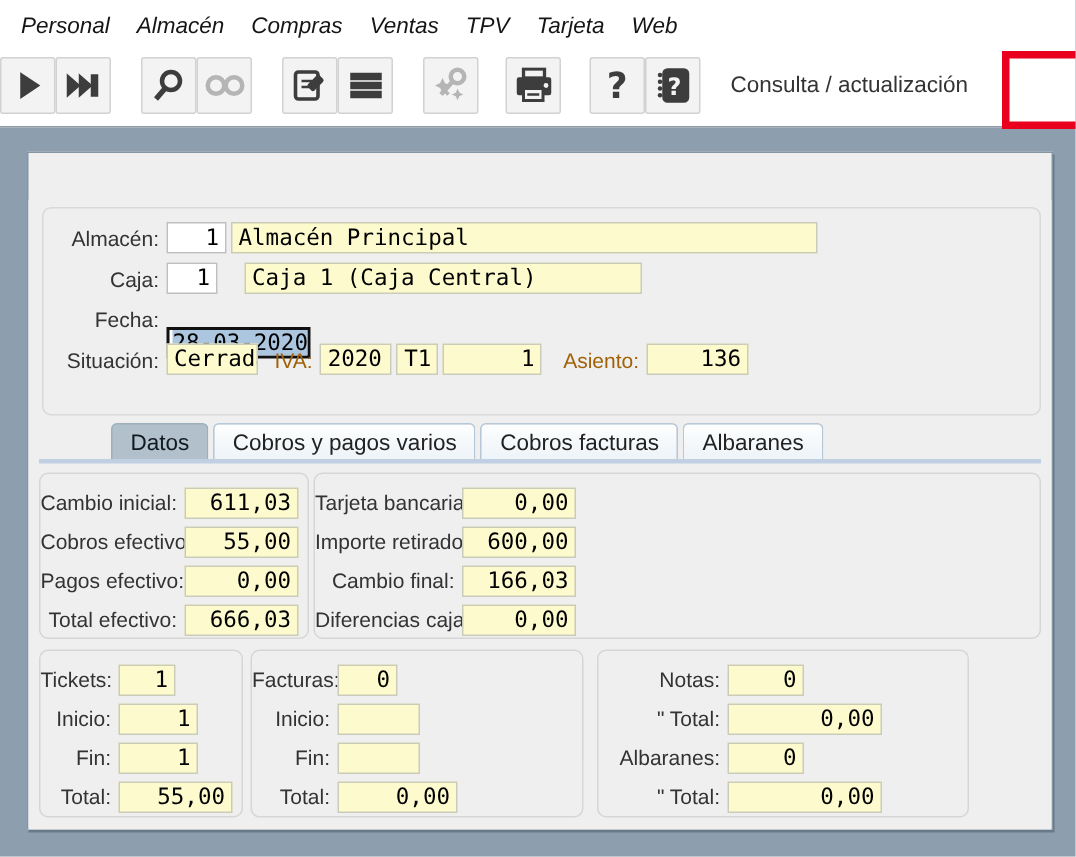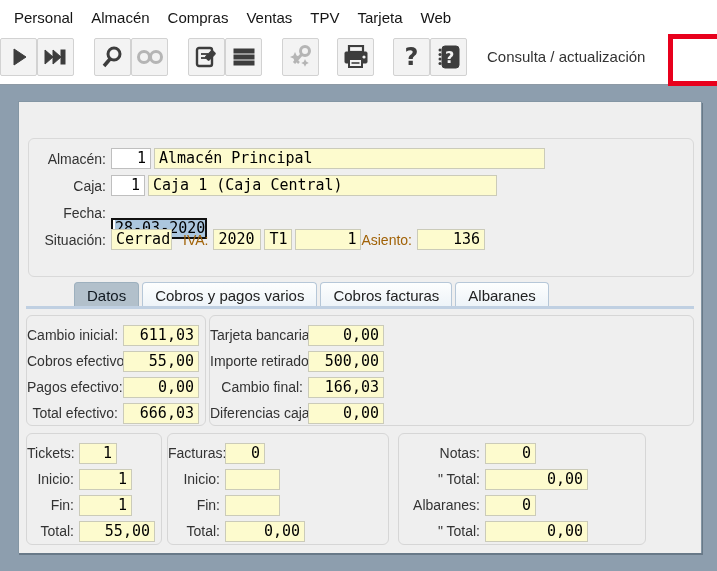--- a/index.html
+++ b/index.html
@@ -7,21 +7,21 @@
   body {
     position:relative; overflow:hidden;
     background:#8d9eae;
     font-family:"Liberation Sans", sans-serif;
     -webkit-font-smoothing:antialiased;
   }
   
   .topbar { position:absolute; top:0; left:0; width:717px; height:85px;
             background:#ffffff; border-bottom:1px solid #8e9aa5; }
   .menubar { display:flex; padding:9px 0 0 14px; font-size:15px; color:#151515; }
-  .menu-item { margin-right:18px; cursor:default; }
+  .menu-item { margin-right:18px; cursor:default;font-style:italic; }
   .toolbar { position:absolute; top:38px; left:0; height:38px; width:717px; }
   .tbtn { position:absolute; top:0; width:37px; height:38px;
           background:#f3f3f3; border:1px solid #d2d2d2; border-radius:2px;
           display:flex; align-items:center; justify-content:center; }
   .tbtn svg { display:block; }
   .ticon { fill:#3d3d3d; stroke:#3d3d3d; }
   .ticon-dis { fill:#b5b5b5; stroke:#b5b5b5; }
   .qmark { font-size:24px; font-weight:bold; color:#3d3d3d; font-family:"DejaVu Sans", sans-serif; }
   .red-box { position:absolute; left:330px; top:-5px; width:58px; height:52px;
              border:5px solid #e8001c; pointer-events:none; z-index:5; }
@@ -196,34 +196,34 @@
 
     <div class="fields-panel">
       <div class="frow">
         <span class="flabel">Almacén:</span>
         <span class="box white num" style="width:40px">1</span>
         <span class="box" style="width:391px;margin-left:3px">Almacén Principal</span>
       </div>
       <div class="frow">
         <span class="flabel">Caja:</span>
         <span class="box white num" style="width:34px">1</span>
-        <span class="box" style="width:349px;margin-left:3px">Caja 1 (Caja Central)</span>
+        <span class="box" style="width:265px;margin-left:18px">Caja 1 (Caja Central)</span>
       </div>
       <div class="frow">
         <span class="flabel">Fecha:</span>
         <span class="box date-box" style="width:96px"><span class="sel">28-03-2020</span></span>
       </div>
       <div class="frow">
         <span class="flabel">Situación:</span>
         <span class="box" style="width:61px">Cerrada</span>
         <span class="ilabel" style="margin-left:11px">IVA:</span>
         <span class="box" style="width:48px">2020</span>
         <span class="box" style="width:28px;margin-left:3px">T1</span>
         <span class="box num" style="width:66px;margin-left:3px">1</span>
-        <span class="ilabel" style="">Asiento:</span>
+        <span class="ilabel" style="margin-left:14px">Asiento:</span>
         <span class="box num" style="width:68px">136</span>
       </div>
     </div>
 
     <div class="tabs">
       <div class="tab active">Datos</div>
       <div class="tab">Cobros y pagos varios</div>
       <div class="tab">Cobros facturas</div>
       <div class="tab">Albaranes</div>
     </div>
@@ -247,21 +247,21 @@
           <span class="box num w76">666,03</span>
         </div>
     </div>
     <div class="gbox" id="box-tarjeta">
       <div class="grow">
           <span class="glabel">Tarjeta bancaria:</span>
           <span class="box num w76">0,00</span>
         </div>
       <div class="grow">
           <span class="glabel">Importe retirado:</span>
-          <span class="box num w76">500,00</span>
+          <span class="box num w76">600,00</span>
         </div>
       <div class="grow">
           <span class="glabel">Cambio final:</span>
           <span class="box num w76">166,03</span>
         </div>
       <div class="grow">
           <span class="glabel">Diferencias caja:</span>
           <span class="box num w76">0,00</span>
         </div>
     </div>

